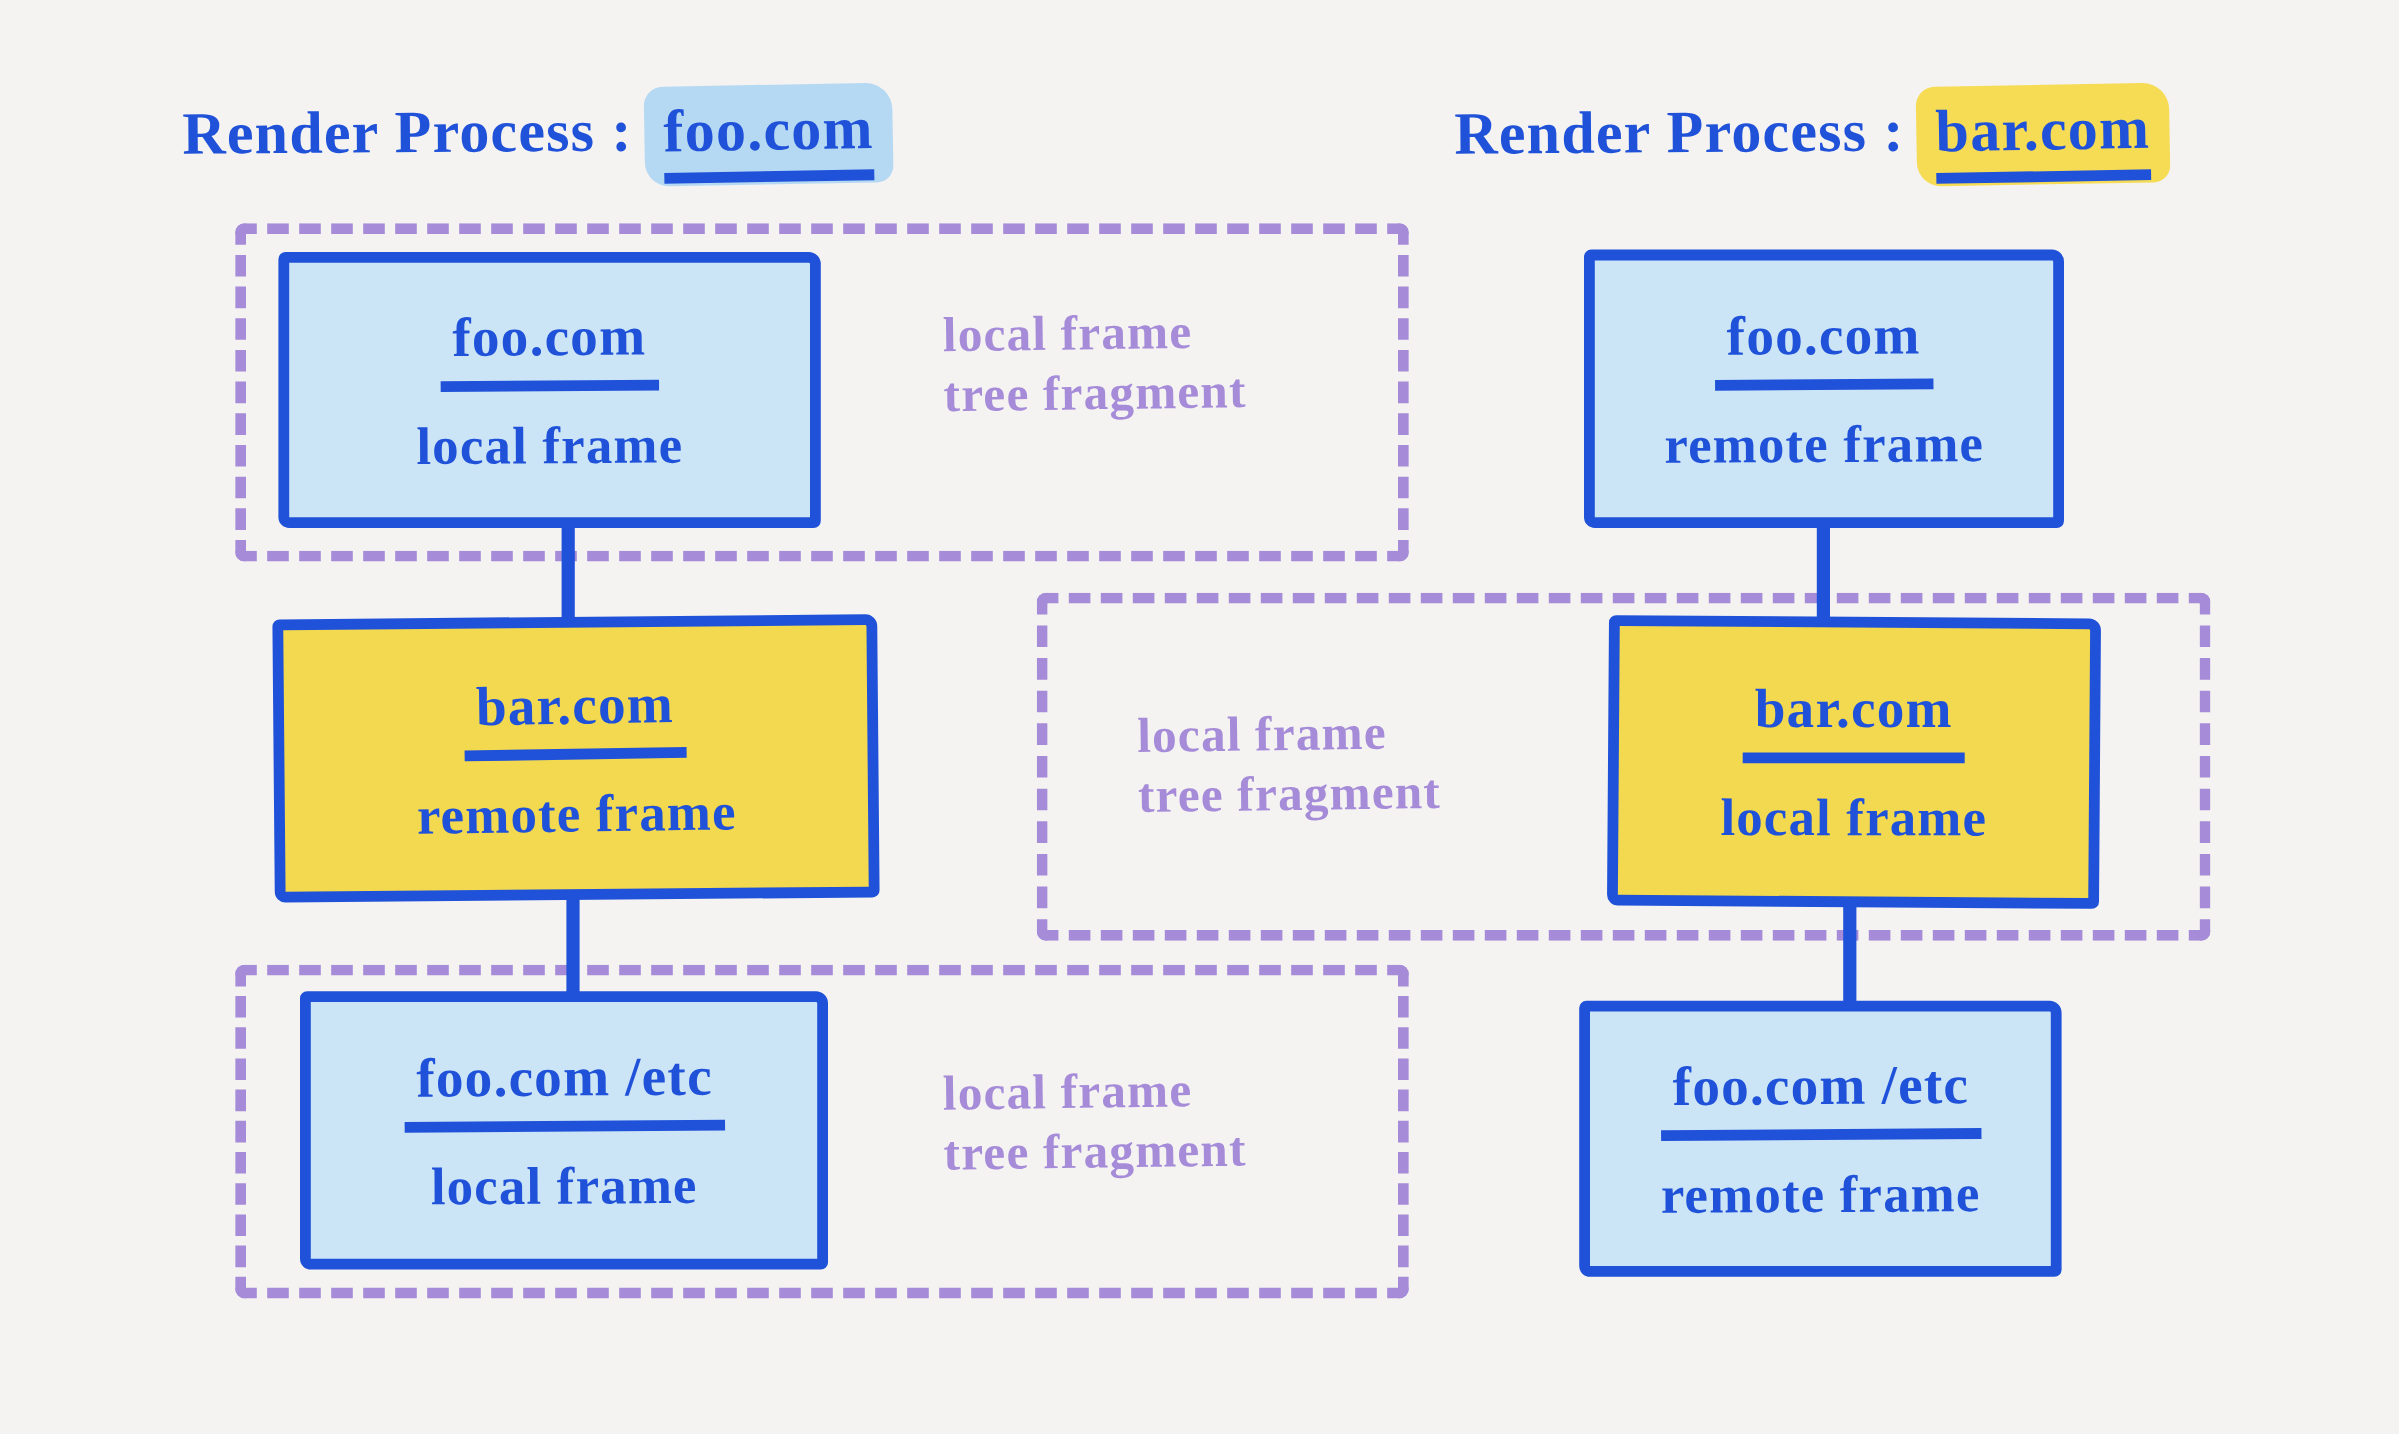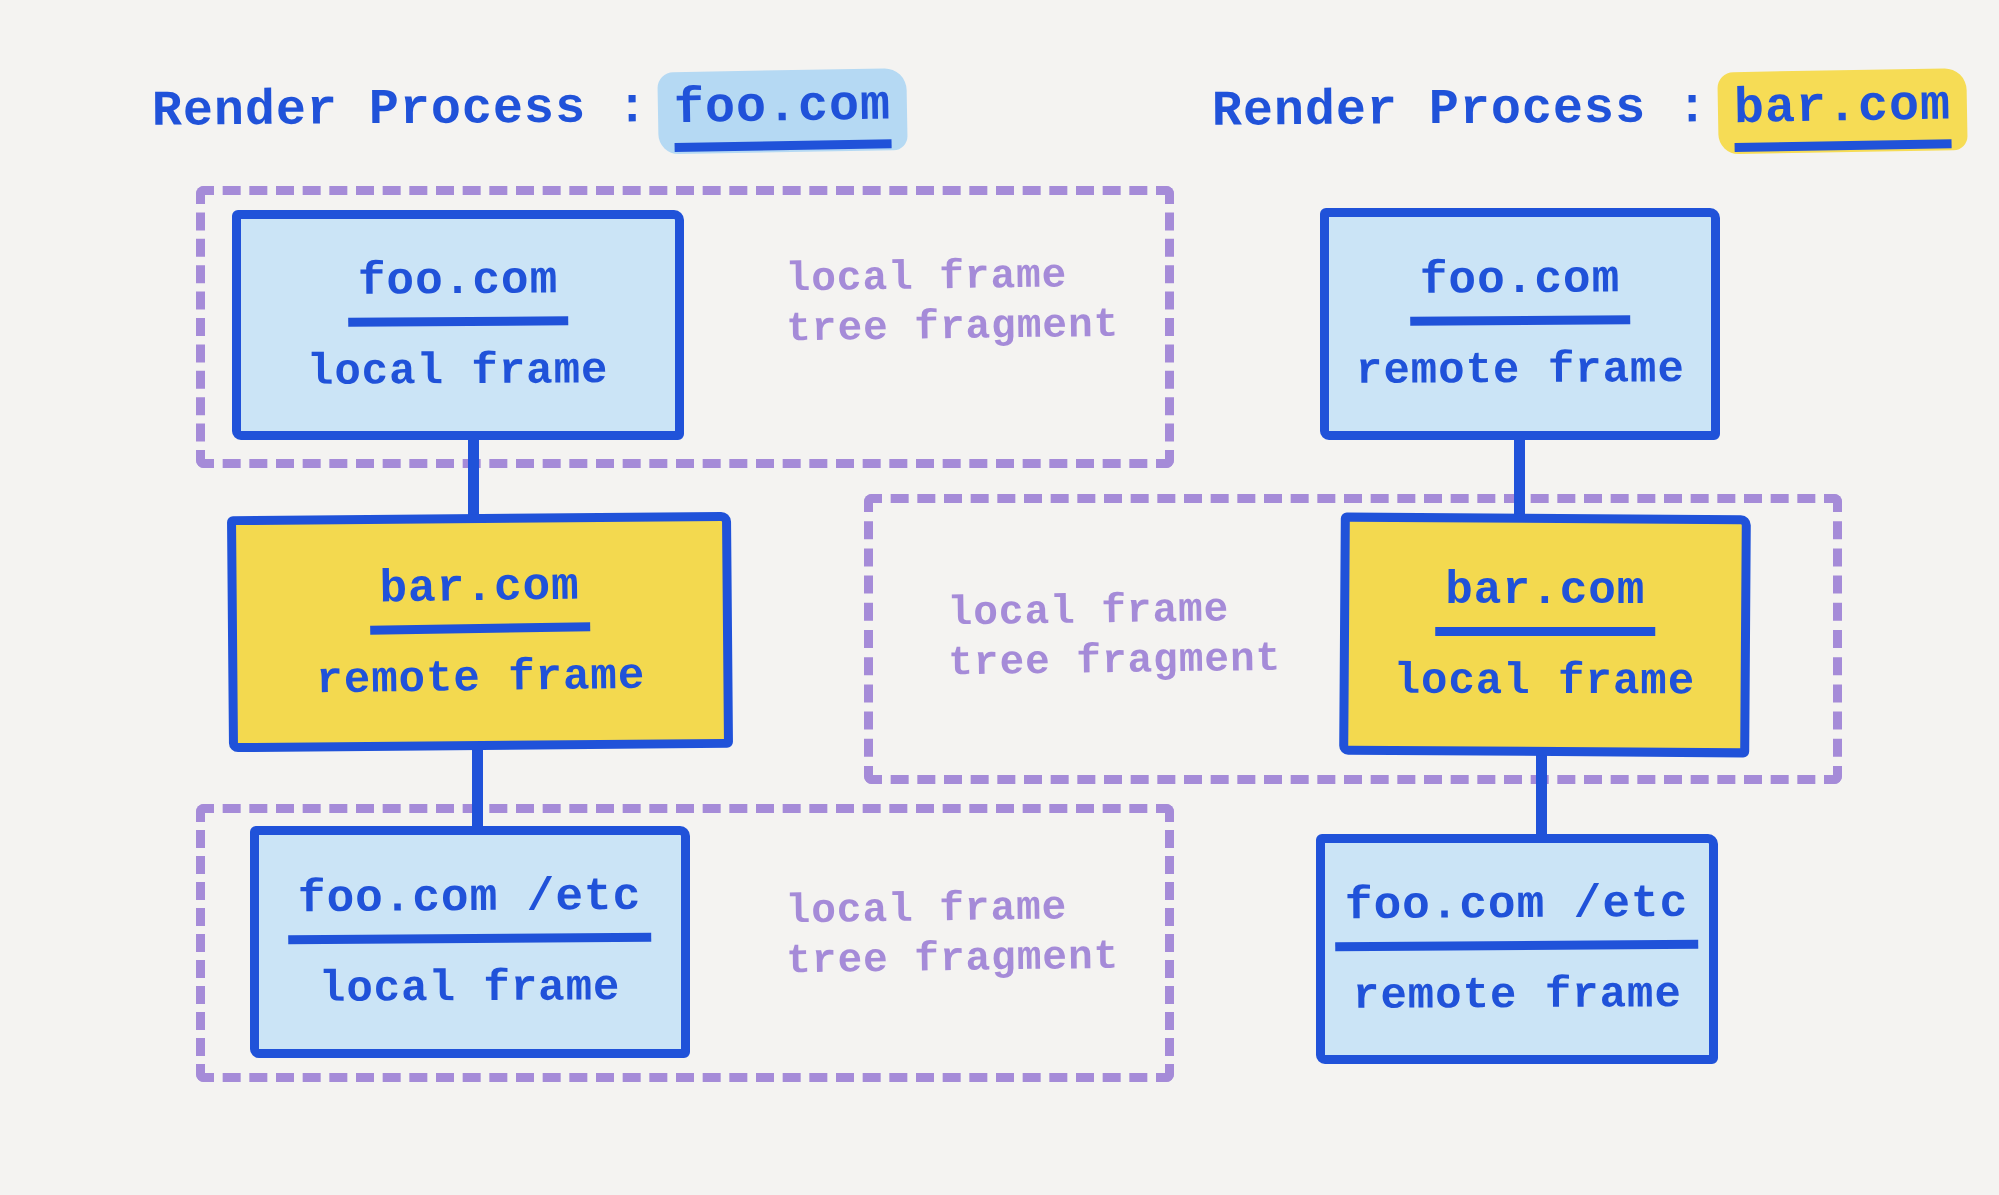--- a/index.html
+++ b/index.html
@@ -1,21 +1,21 @@
 <!DOCTYPE html>
 <html><head>
 <meta charset="utf-8">
 <style>
   html,body{margin:0;padding:0;background:#e9e9e7;}
   .canvas{
     position:relative;
     width:1999px;height:1195px;
     background:#f4f3f1;
     overflow:hidden;
-    font-family:Liberation Mono, monospace;
+    font-family:Liberation Serif, serif;
     font-weight:bold;
     color:#2052d9;
   }
 
   
   .proc-title{
     position:absolute;
     font-size:50px;
     letter-spacing:1px;
     white-space:nowrap;

